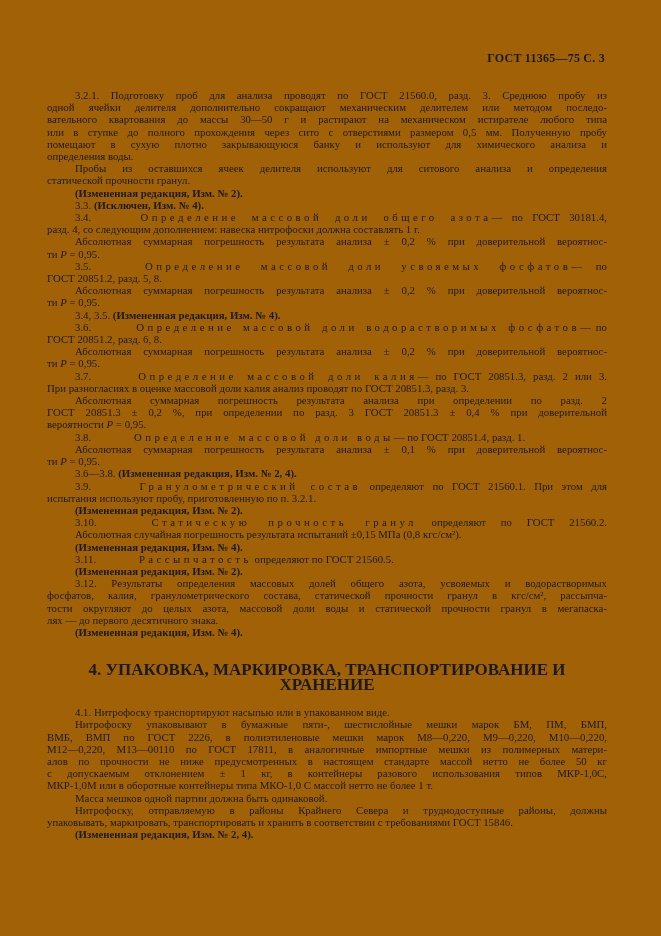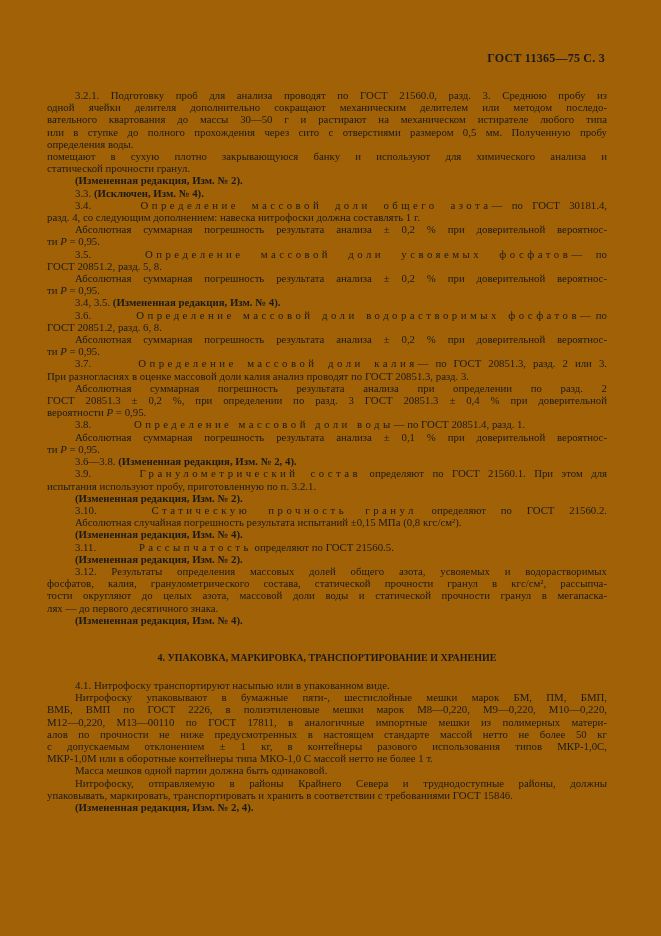--- a/index.html
+++ b/index.html
@@ -21,21 +21,21 @@
     letter-spacing:0.02em;
   }
   .textblock{
     margin:0 54px 0 47px;
   }
   #sec3{margin-top:24px;}
   .h4{
     margin:24px 54px 14px 47px;
     text-align:center;
     font-weight:bold;
-    font-size:10px;
+    font-size:17px;
     line-height:15px;
   }
   .para{margin:0;padding:0;}
   .ln{
     font-size:10.8px;
     line-height:12.2px;
     text-align:justify;
     white-space:normal;
   }
   .ln.fill{text-align-last:justify;}
@@ -49,24 +49,25 @@
 
 <div class="page">
   <div class="hdr">ГОСТ 11365—75 С. 3</div>
 
   <div class="textblock" id="sec3">
       <div class="para">
         <div class="ln ind fill">3.2.1. Подготовку проб для анализа проводят по ГОСТ 21560.0, разд. 3. Среднюю пробу из</div>
         <div class="ln fill">одной ячейки делителя дополнительно сокращают механическим делителем или методом последо-</div>
         <div class="ln fill">вательного квартования до массы 30—50 г и растирают на механическом истирателе любого типа</div>
         <div class="ln fill">или в ступке до полного прохождения через сито с отверстиями размером 0,5 мм. Полученную пробу</div>
+        <div class="ln fill">помещают в сухую плотно закрывающуюся банку и используют для химического анализа и</div>
         <div class="ln">определения воды.</div>
-        <div class="ln fill">помещают в сухую плотно закрывающуюся банку и используют для химического анализа и</div>
       </div>
       <div class="para">
+        <div class="ln ind fill">Пробы из оставшихся ячеек делителя используют для ситового анализа и определения</div>
         <div class="ln">статической прочности гранул.</div>
       </div>
       <div class="para">
         <div class="ln ind"><span class="b">(Измененная редакция, Изм. № 2).</span></div>
       </div>
       <div class="para">
         <div class="ln ind">3.3. <span class="b">(Исключен, Изм. № 4).</span></div>
       </div>
       <div class="para">
         <div class="ln ind fill">3.4. <span class="sp">Определение массовой доли общего азота</span>— по ГОСТ 30181.4,</div>

